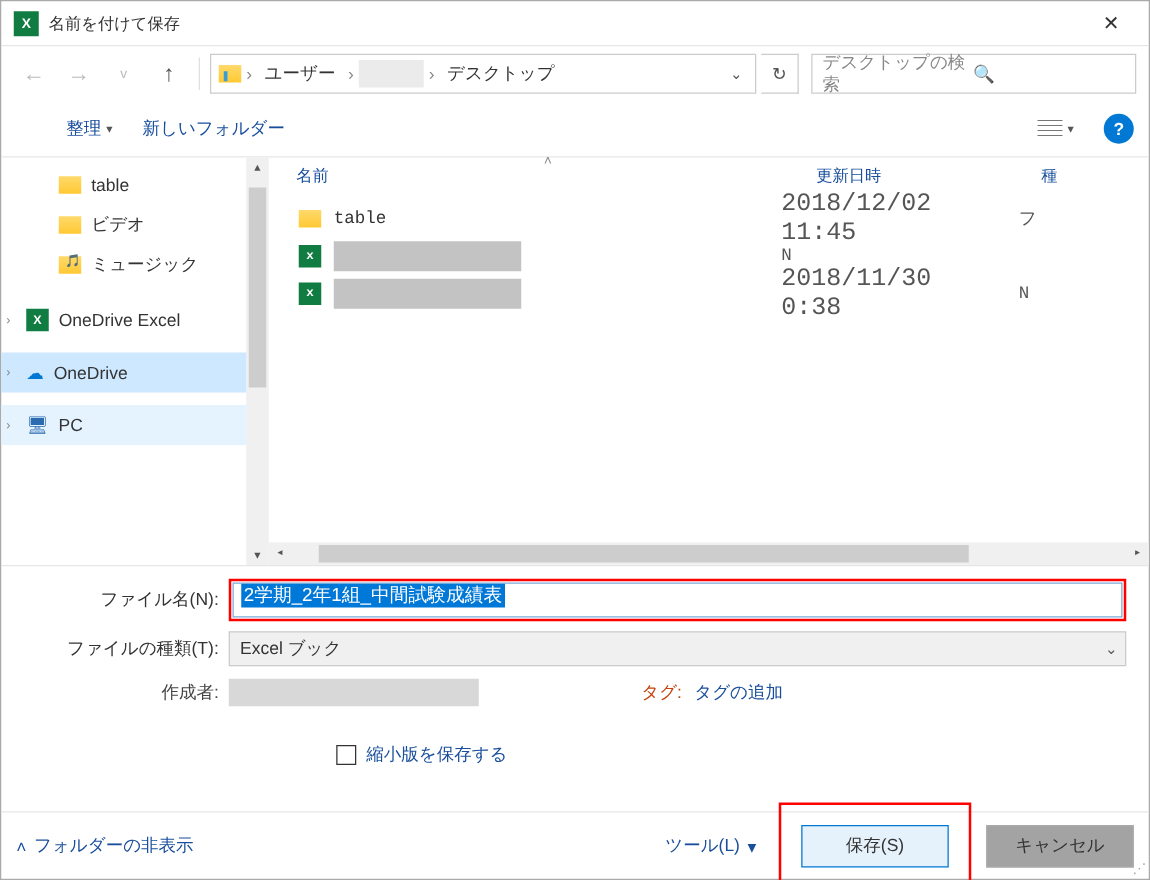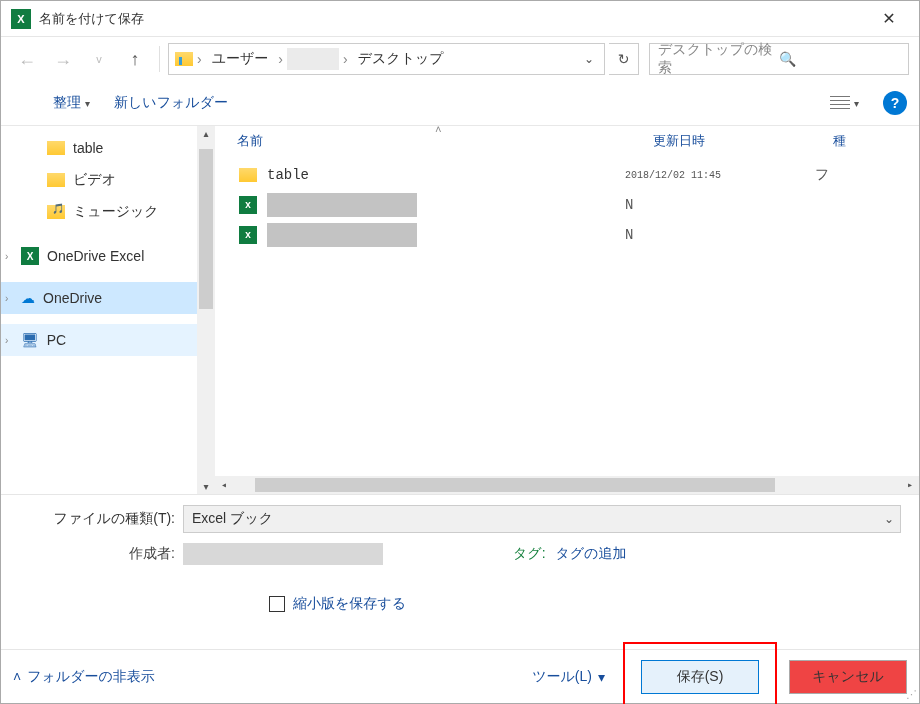--- a/index.html
+++ b/index.html
@@ -61,48 +61,48 @@
   .listhdr { height: 30px; display: flex; align-items: center; padding: 0 8px; color: #194e9c; font-size: 13px; position: relative; }
   .hdr-name { width: 430px; padding-left: 14px; }
   .hdr-sort { position: absolute; left: 220px; top: -2px; color: #888; font-size: 11px; }
   .hdr-date { width: 180px; }
   .hdr-type { }
   .listbody { flex: 1; padding: 4px 0; min-height: 0; }
   .listrow { height: 30px; display: flex; align-items: center; padding: 0 8px; gap: 10px; }
   .listrow .ricon { width: 22px; display: flex; justify-content: center; margin-left: 14px; }
   .listrow .rname { width: 392px; display: flex; align-items: center; gap: 8px; }
   .rmask { width: 150px; height: 24px; background: #c3c3c3; }
-  .rdate { width: 180px; color: #555; font-size: 10px; }
+  .rdate { width: 180px; color: #555; font-size: 20px; }
   .rtype { color: #555; }
   .hscroll { height: 18px; background: #f0f0f0; display: flex; align-items: center; padding: 0 2px; }
   .hscroll-btn { font-size: 10px; color: #555; padding: 0 4px; }
   .hscroll-track { flex: 1; position: relative; height: 14px; }
   .hscroll-thumb { position: absolute; left: 24px; width: 520px; height: 14px; background: #cdcdcd; }
   
   .bottom { border-top: 1px solid #e6e6e6; padding: 10px 18px 10px 10px; }
   .formrow { display: flex; align-items: center; margin-bottom: 8px; }
   .formlabel { width: 172px; text-align: right; padding-right: 8px; font-size: 14px; }
   .filename-wrap { flex: 1; border: 2px solid #ff0000; padding: 1px; }
   .filename-input { width: 100%; height: 28px; border: 1px solid #7ba9d9; padding: 0 6px; font-size: 15px; }
   .filename-input .sel { background: #0078d7; color: #fff; padding: 1px 2px; }
   .combo { flex: 1; height: 28px; border: 1px solid #ccc; background: #f0f0f0; padding: 0 8px; display: flex; align-items: center; position: relative; }
   .combo-drop { position: absolute; right: 6px; color: #555; font-size: 12px; }
   .metarow { display: flex; align-items: center; margin-top: 10px; }
   .metalbl { width: 172px; text-align: right; padding-right: 8px; color: #444; }
   .authbox { width: 200px; height: 22px; background: #d8d8d8; }
   .tagarea { margin-left: 130px; color: #194e9c; }
-  .tagarea .lbl { color: #15803d; margin-right: 6px; }
+  .tagarea .lbl { color: #c2410c; margin-right: 6px; }
   .checkrow { margin: 30px 0 26px 258px; display: flex; align-items: center; gap: 8px; color: #194e9c; }
   .checkbox { width: 16px; height: 16px; border: 1px solid #333; }
   
   .footer { height: 54px; border-top: 1px solid #e6e6e6; display: flex; align-items: center; padding: 0 12px; gap: 12px; }
   .foldtoggle { color: #194e9c; display: flex; align-items: center; gap: 6px; cursor: pointer; }
   .foot-spacer { flex: 1; }
   .toolsmenu { color: #184e9c; display: flex; align-items: center; gap: 6px; cursor: pointer; padding: 0 6px; }
-  .btn { min-width: 118px; height: 34px; border: 1px solid #aaa; background: #ef4444; display: flex; align-items: center; justify-content: center; cursor: pointer; font-size: 14px; }
+  .btn { min-width: 118px; height: 34px; border: 1px solid #aaa; background: #a3a3a3; display: flex; align-items: center; justify-content: center; cursor: pointer; font-size: 14px; }
   .btn.primary { background: #e5f1fb; border: 1px solid #0078d4; }
   .save-wrap { border: 2px solid #ff0000; padding: 16px; }
   .grip { position: absolute; right: 2px; bottom: 2px; font-size: 11px; color: #aaa; }
 </style>
 </head>
 <body>
 
 <div class="window">
   <div class="titlebar">
     <div class="titlebar-icon">X</div>
@@ -218,34 +218,41 @@
           </div>
           <div class="rtype">N</div>
         </div>
         <div class="listrow">
           <div class="rname">
             <span class="ricon">
                 <span class="excel-icon">x</span>
               </span>
             <span class="rmask"></span>
           </div>
+          <div class="rdate">2018/11/30 0:38</div>
           <div class="rtype">N</div>
         </div>
       </div>
       <div class="hscroll">
         <div class="hscroll-btn">◂</div>
         <div class="hscroll-track">
             <div class="hscroll-thumb"></div>
           </div>
         <div class="hscroll-btn">▸</div>
       </div>
     </div>
   </div>
 
   <div class="bottom">
+    <div class="formrow">
+      <div class="formlabel">ファイル名(N):</div>
+      <div class="filename-wrap">
+        <div class="filename-input"><span class="sel">2学期_2年1組_中間試験成績表</span></div>
+      </div>
+    </div>
     <div class="formrow">
       <div class="formlabel">ファイルの種類(T):</div>
       <div class="combo">
         <span>Excel ブック</span>
         <span class="combo-drop">⌄</span>
       </div>
     </div>
     <div class="metarow">
       <div class="metalbl">作成者:</div>
       <div class="authbox"></div>

